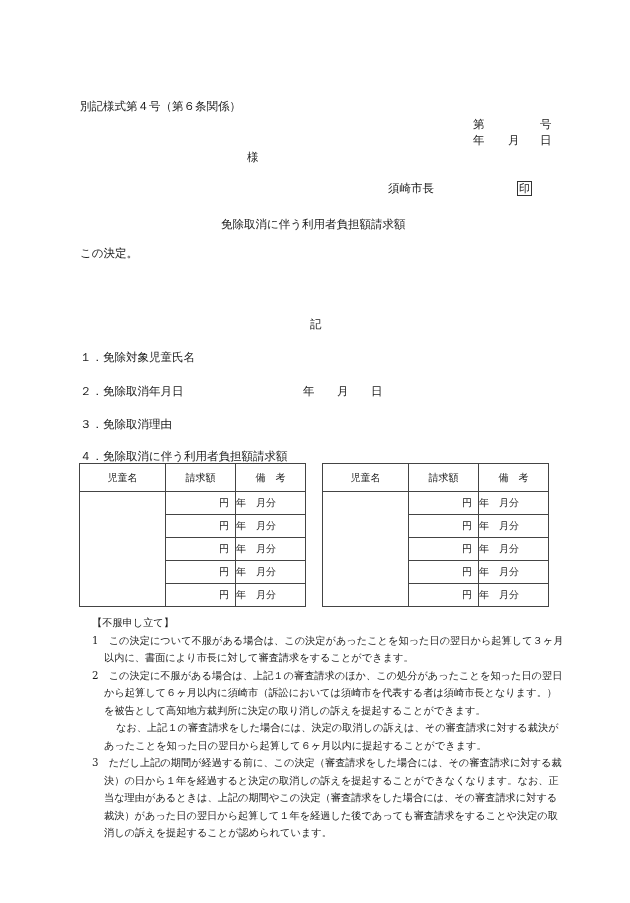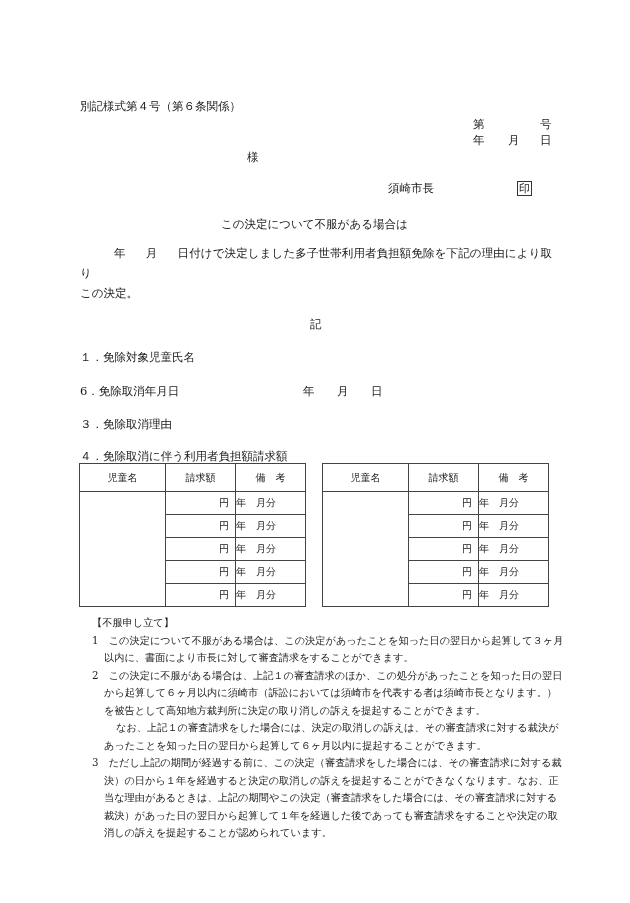--- a/index.html
+++ b/index.html
@@ -29,32 +29,31 @@
 
 <div class="abs" style="left:473px;top:135px;">年</div>
 <div class="abs" style="left:508px;top:135px;">月</div>
 <div class="abs" style="left:540px;top:135px;">日</div>
 
 <div class="abs" style="left:247px;top:152px;">様</div>
 
 <div class="abs" style="left:388px;top:183px;">須崎市長</div>
 <div class="abs seal" style="left:517px;top:181px;">印</div>
 
-<div class="abs" style="left:221px;top:219px;">この決定について不服がある場合は</div>
+<div class="abs" style="left:221px;top:219px;">免除取消に伴う利用者負担額請求額</div>
 
 <div class="para" style="top:243px;">
-  <div><span style="display:inline-block;width:34px;"></span><span>年</span><span style="display:inline-block;width:20px;"></span><span>月</span><span style="display:inline-block;width:20px;"></span><span>日付けで決定しました多子世帯利用者負担額免除を下記の理由により取り</span></div>
   <div>この決定。</div>
 </div>
 
 <div class="abs" style="left:310px;top:319px;">記</div>
 
 <div class="abs" style="left:80px;top:352px;">１．免除対象児童氏名</div>
 
-<div class="abs" style="left:80px;top:386px;">6．免除取消年月日</div>
+<div class="abs" style="left:80px;top:386px;">２．免除取消年月日</div>
 <div class="abs" style="left:303px;top:386px;">年</div>
 <div class="abs" style="left:337px;top:386px;">月</div>
 <div class="abs" style="left:371px;top:386px;">日</div>
 
 <div class="abs" style="left:80px;top:419px;">３．免除取消理由</div>
 
 <div class="abs" style="left:80px;top:451px;">４．免除取消に伴う利用者負担額請求額</div>
 
 <table class="claim" style="left:79px;">
   <tbody>

